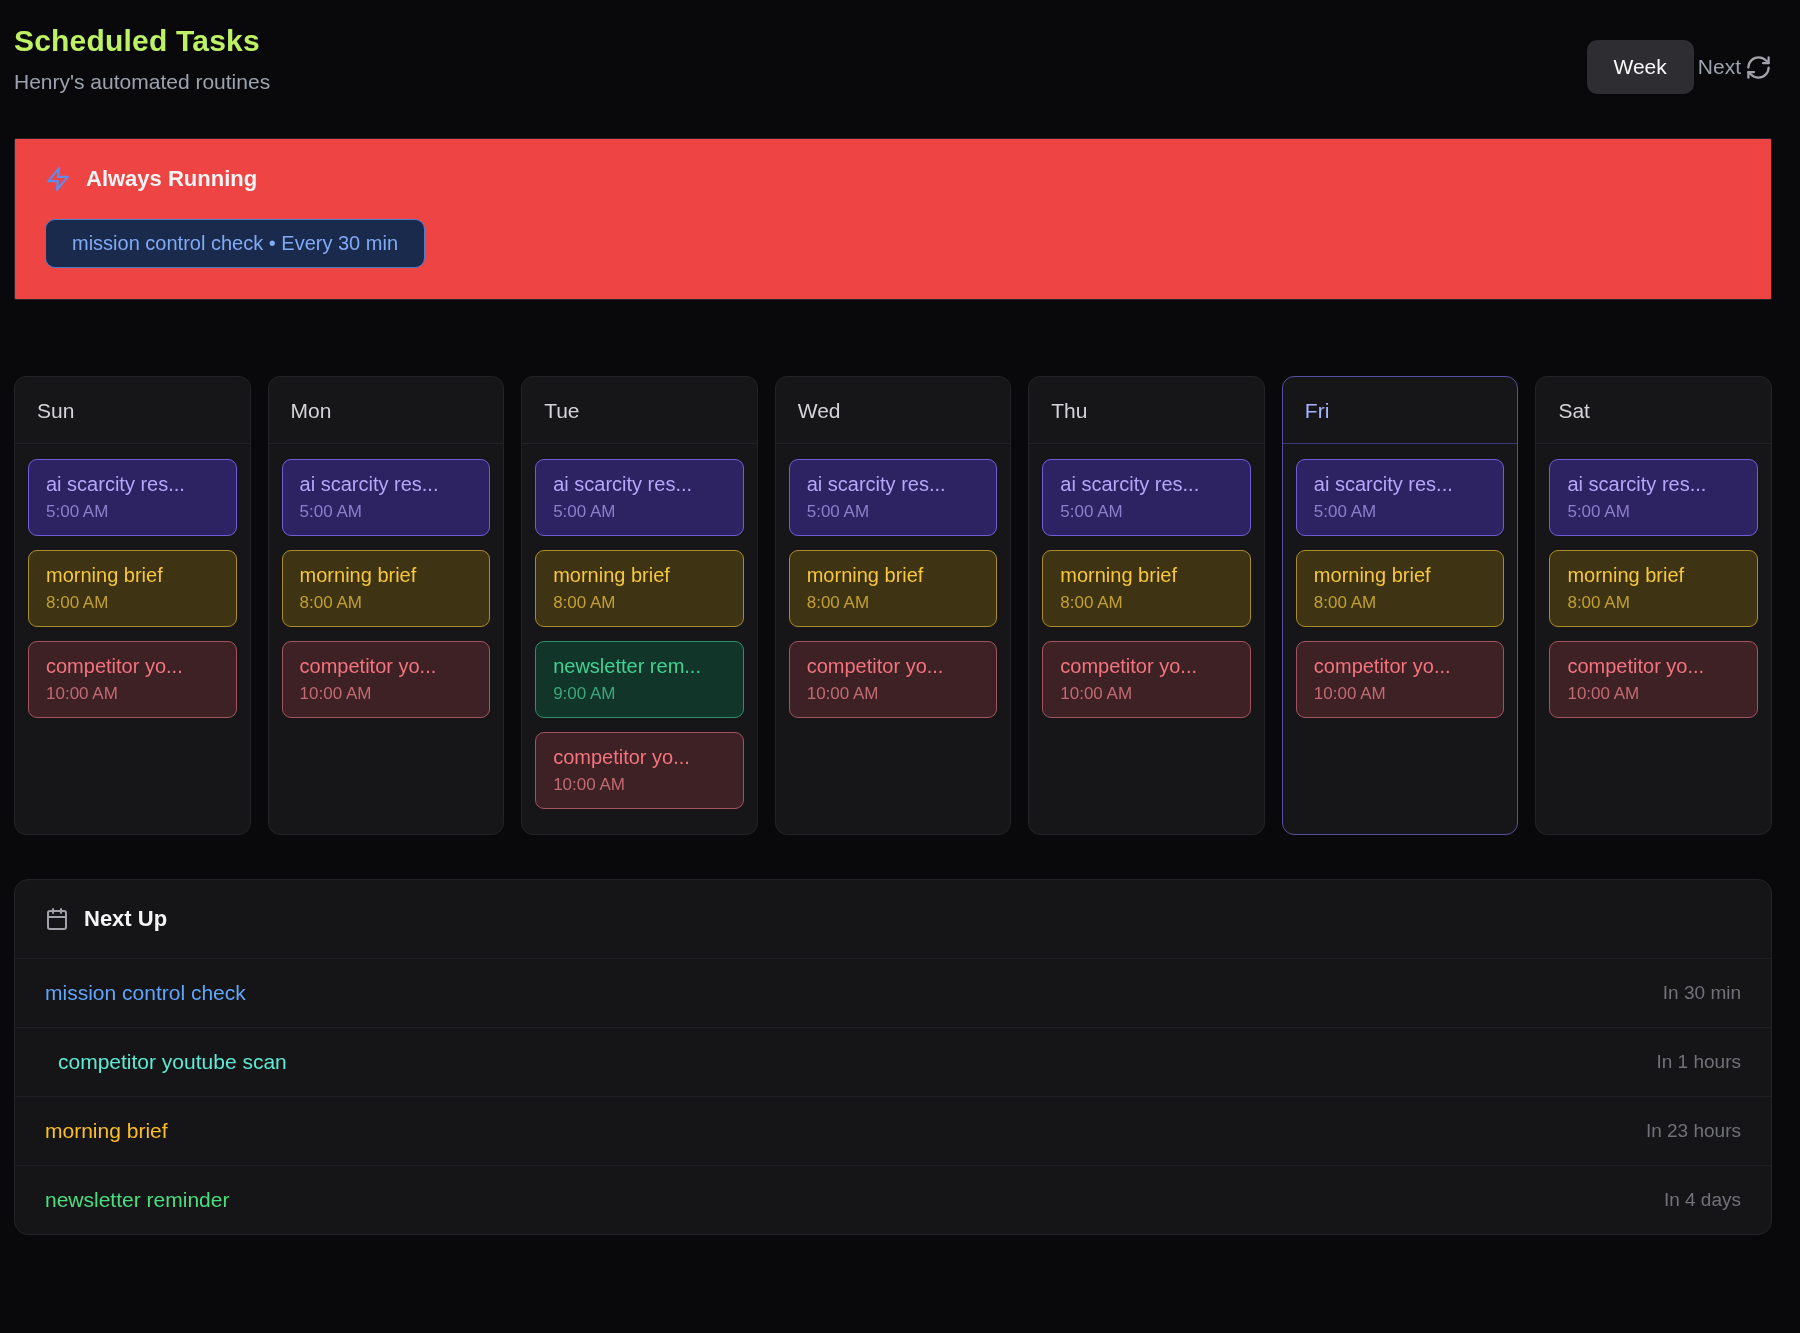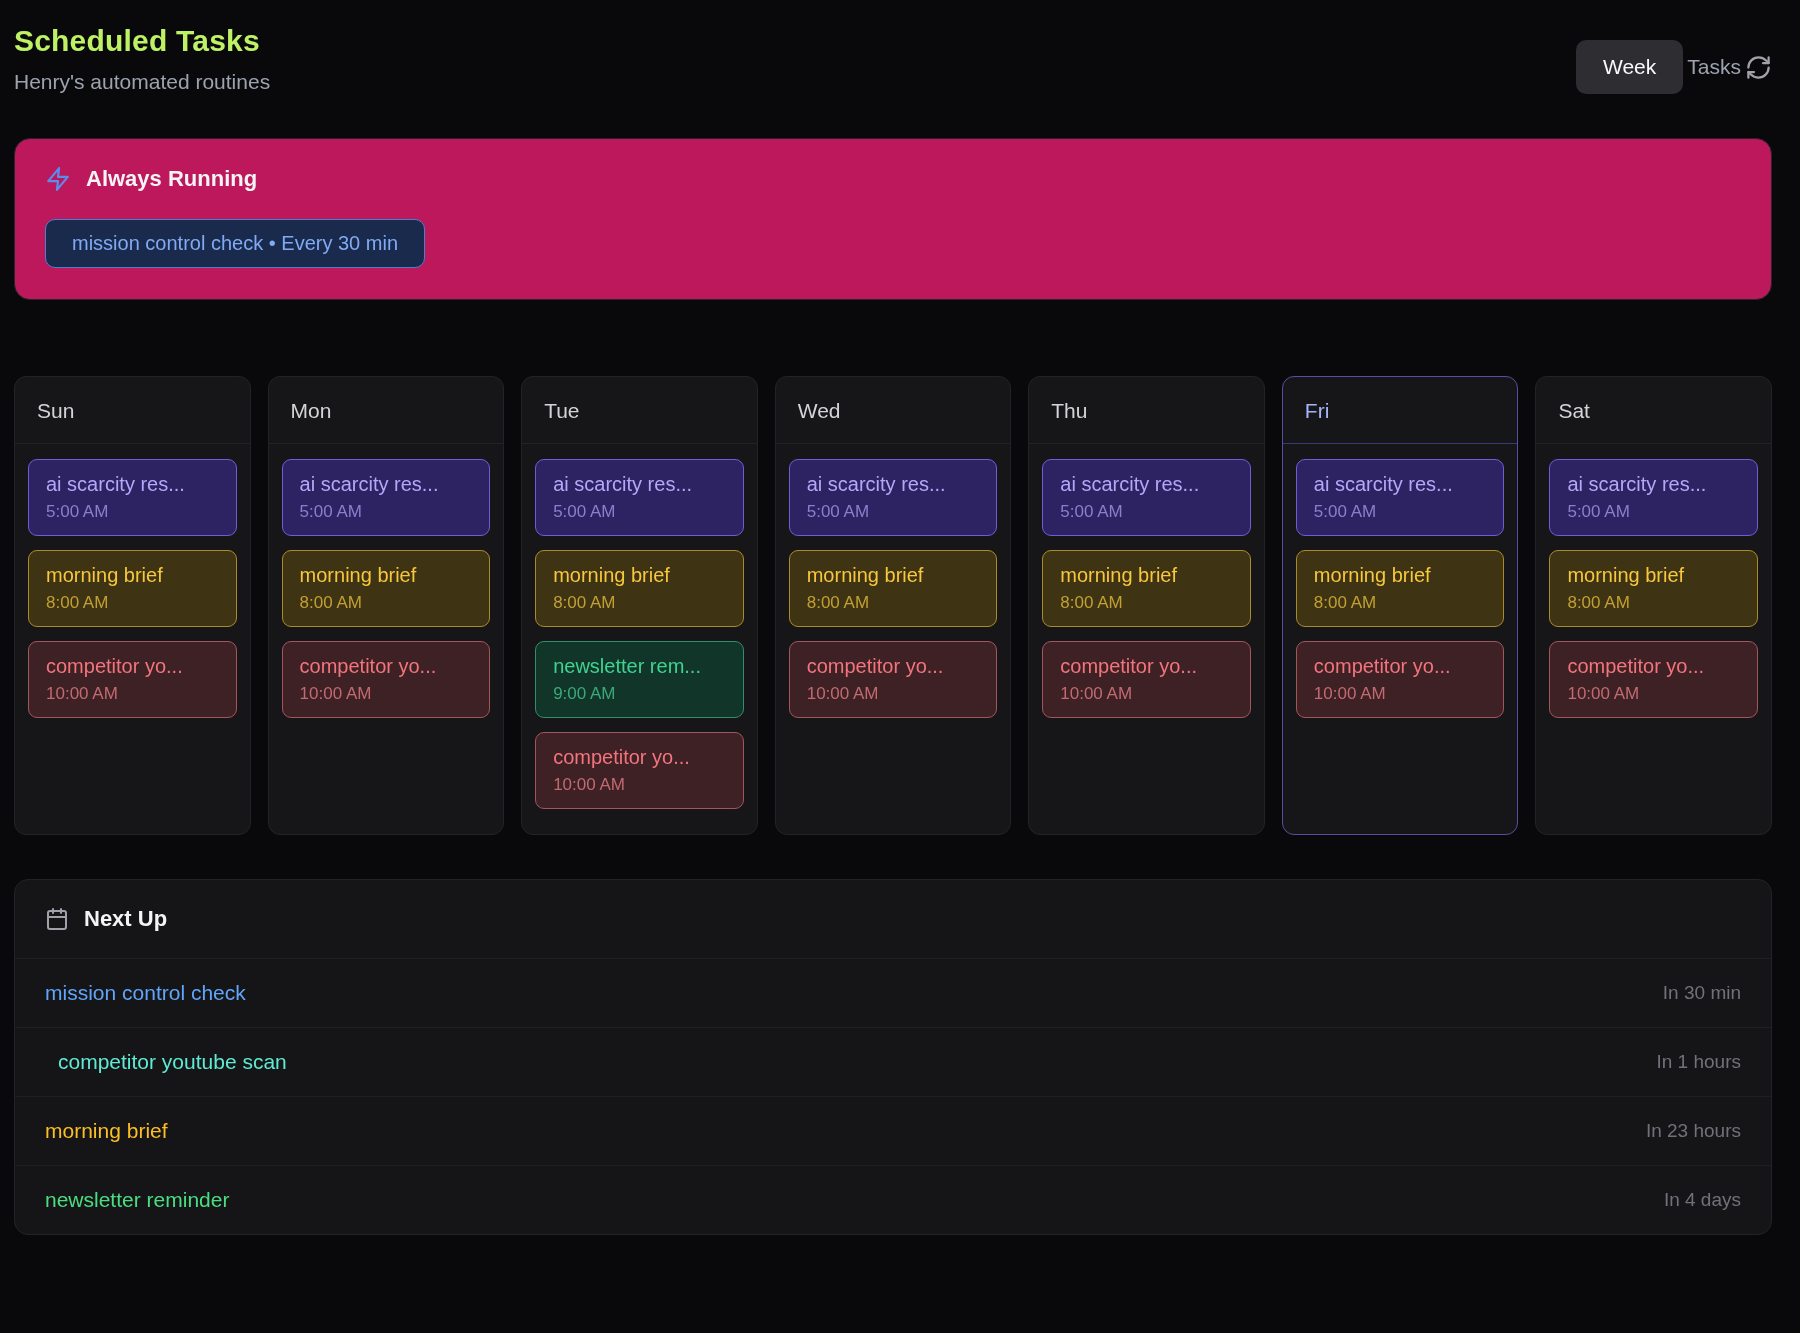--- a/index.html
+++ b/index.html
@@ -23,22 +23,22 @@
   }
   .btn-today {
     background: transparent; color: #9ca3af; border: none;
     font-size: 21px; font-family: inherit; padding: 15px 4px; cursor: pointer;
   }
   .refresh-btn { background: none; border: none; cursor: pointer; display: flex; align-items: center; }
   .refresh-btn svg { width: 27px; height: 27px; stroke: #a1a1aa; }
 
   
   .always-running {
-    margin-top: 44px; background: #be185d; border: 1px solid #26262a;
-    border-radius: 16px; padding: 27px 30px 31px 30px;
+    margin-top: 44px; background: #ef4444; border: 1px solid #26262a;
+    border-radius: 2px; padding: 27px 30px 31px 30px;
   }
   .ar-head { display: flex; align-items: center; gap: 15px; }
   .ar-head svg { width: 26px; height: 26px; stroke: #5b8def; }
   .ar-title { font-size: 22px; font-weight: 700; color: #f4f4f5; }
   .ar-pill {
     display: inline-block; margin-top: 27px;
     background: #192a4d; border: 1.5px solid #4b7fd0; border-radius: 10px;
     color: #80aaf4; font-size: 20px; padding: 12px 26px; cursor: pointer;
   }
 
@@ -96,21 +96,21 @@
 
 <div class="page">
 
   <div class="top-header">
     <div>
       <div class="page-title">Scheduled Tasks</div>
       <div class="page-subtitle">Henry's automated routines</div>
     </div>
     <div class="header-controls">
       <button class="btn-week">Week</button>
-      <button class="btn-today">Tasks</button>
+      <button class="btn-today">Next</button>
       <button class="refresh-btn">
         <span style="display:flex;">
           <svg viewBox="0 0 24 24" fill="none" stroke-width="2" stroke-linecap="round" stroke-linejoin="round">
             <path d="M3 12a9 9 0 0 1 9-9 9.75 9.75 0 0 1 6.74 2.74L21 8"></path>
             <path d="M21 3v5h-5"></path>
             <path d="M21 12a9 9 0 0 1-9 9 9.75 9.75 0 0 1-6.74-2.74L3 16"></path>
             <path d="M8 16H3v5"></path>
           </svg>
         </span>
       </button>

